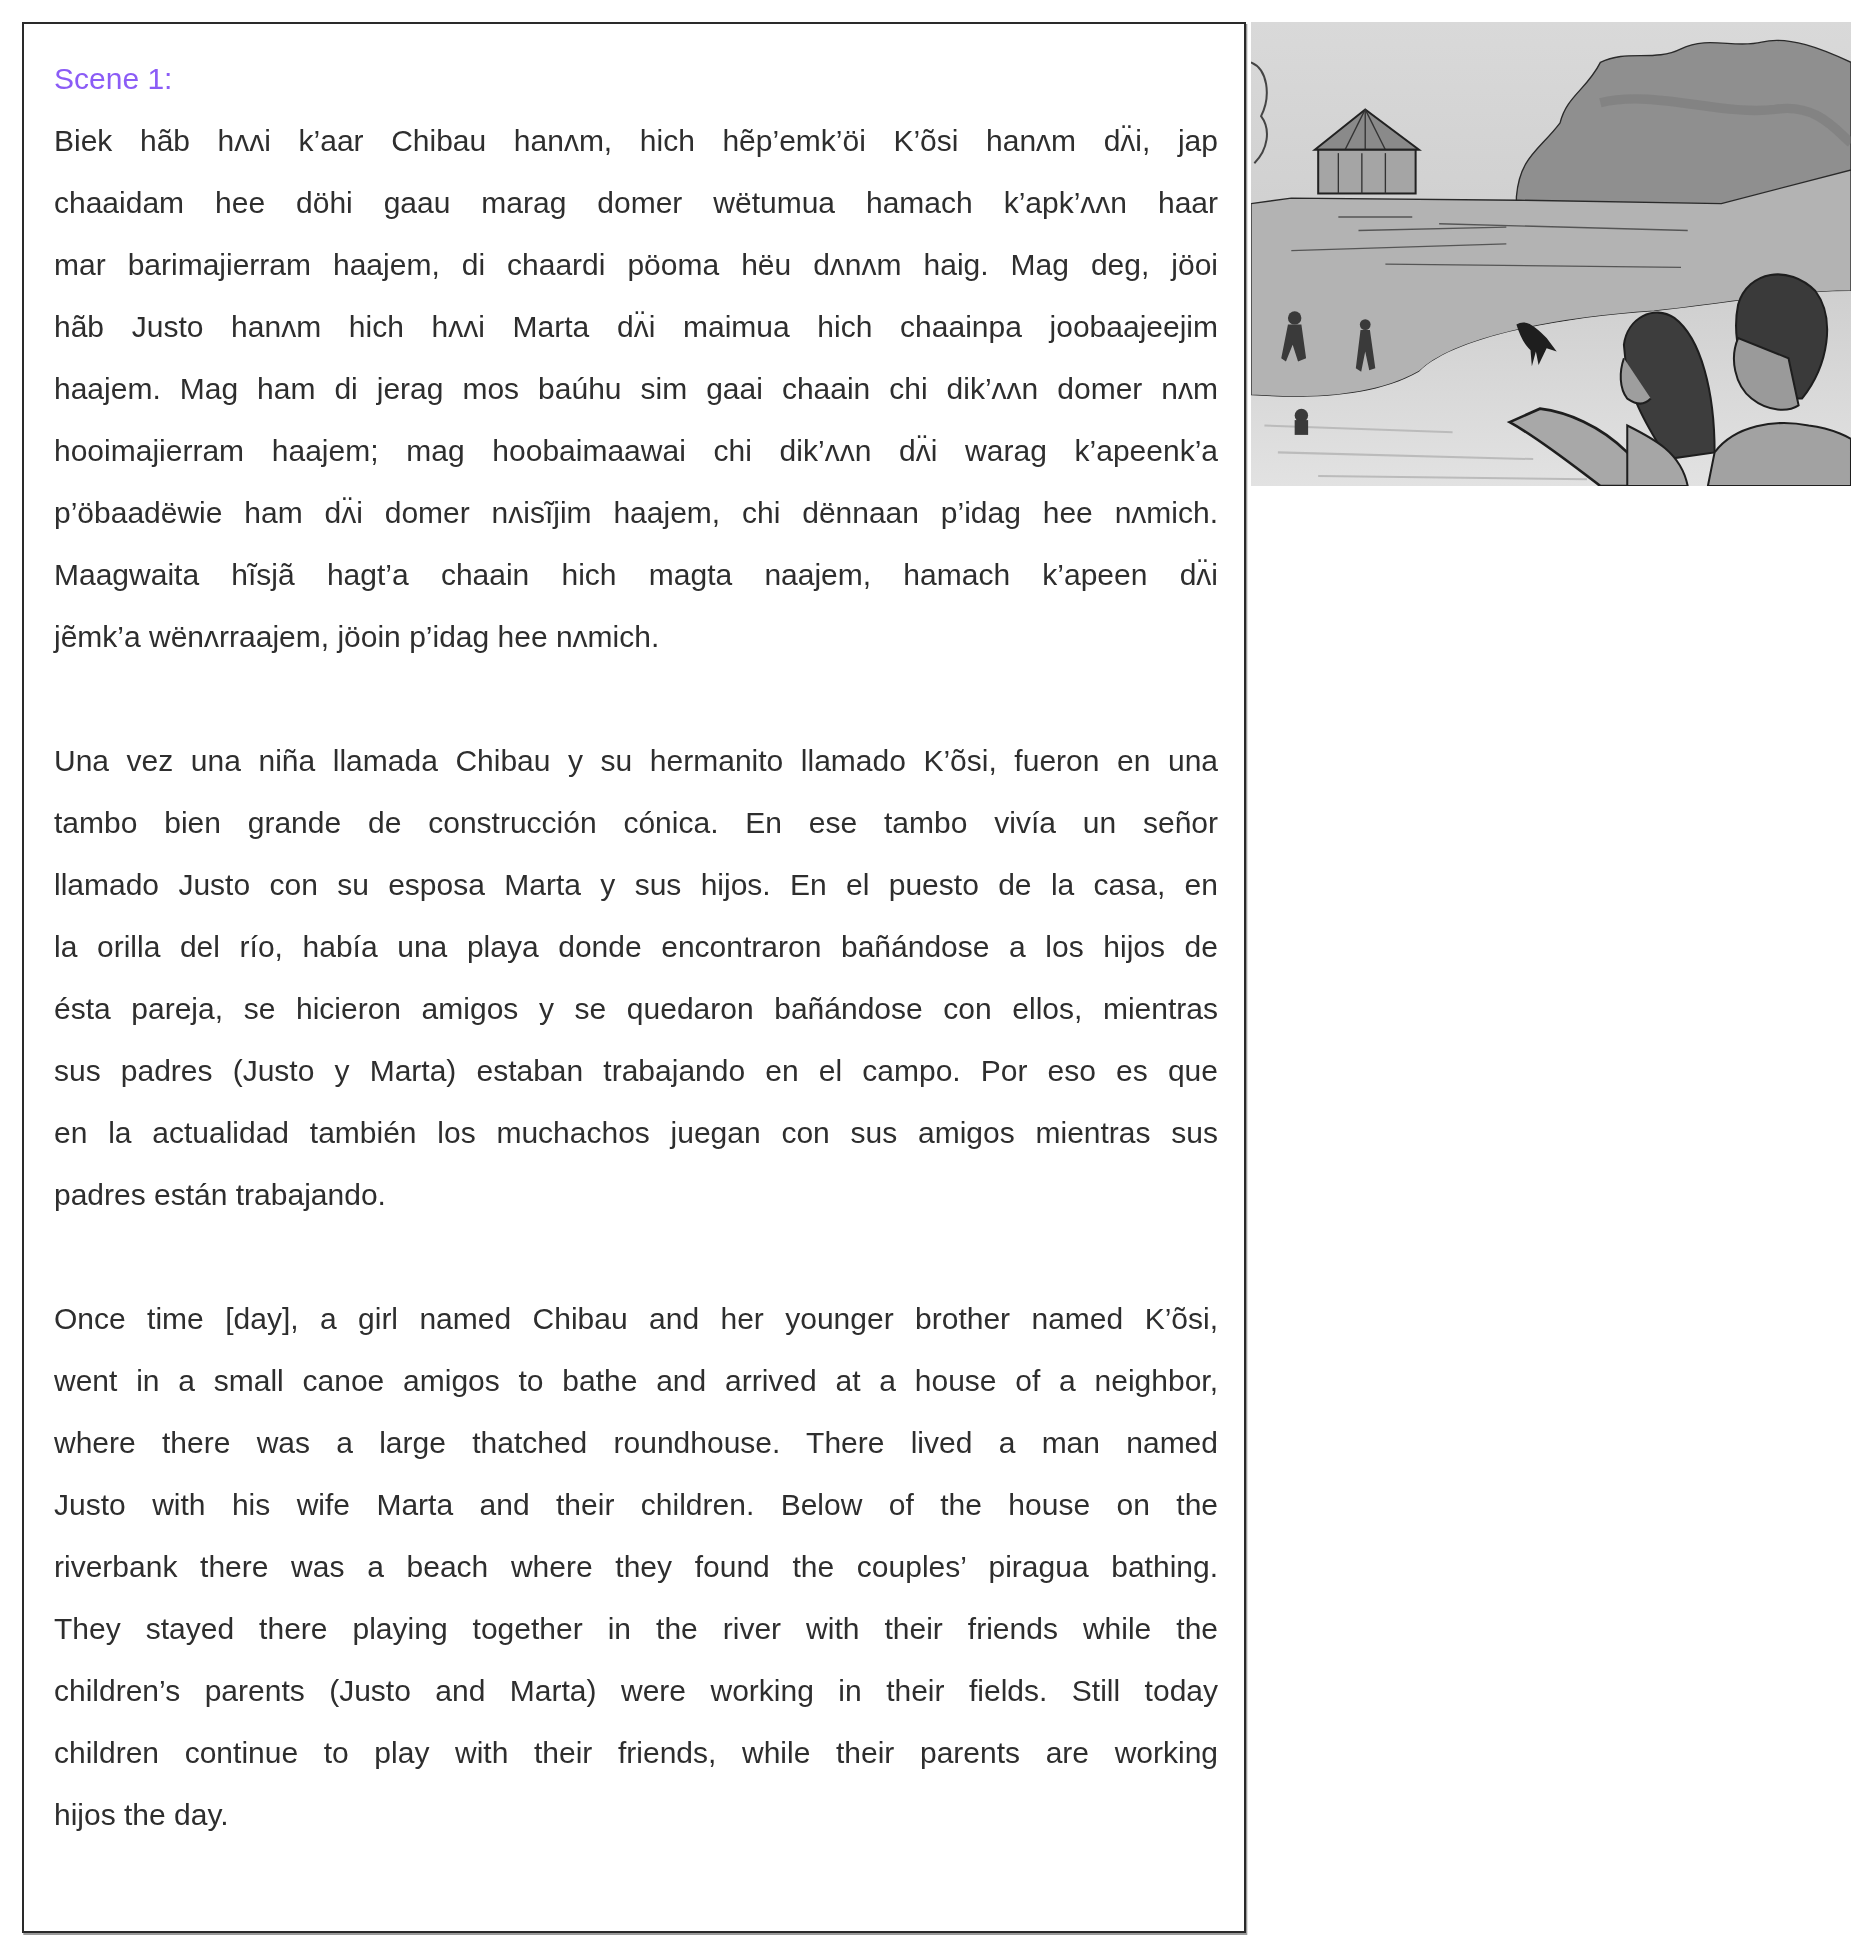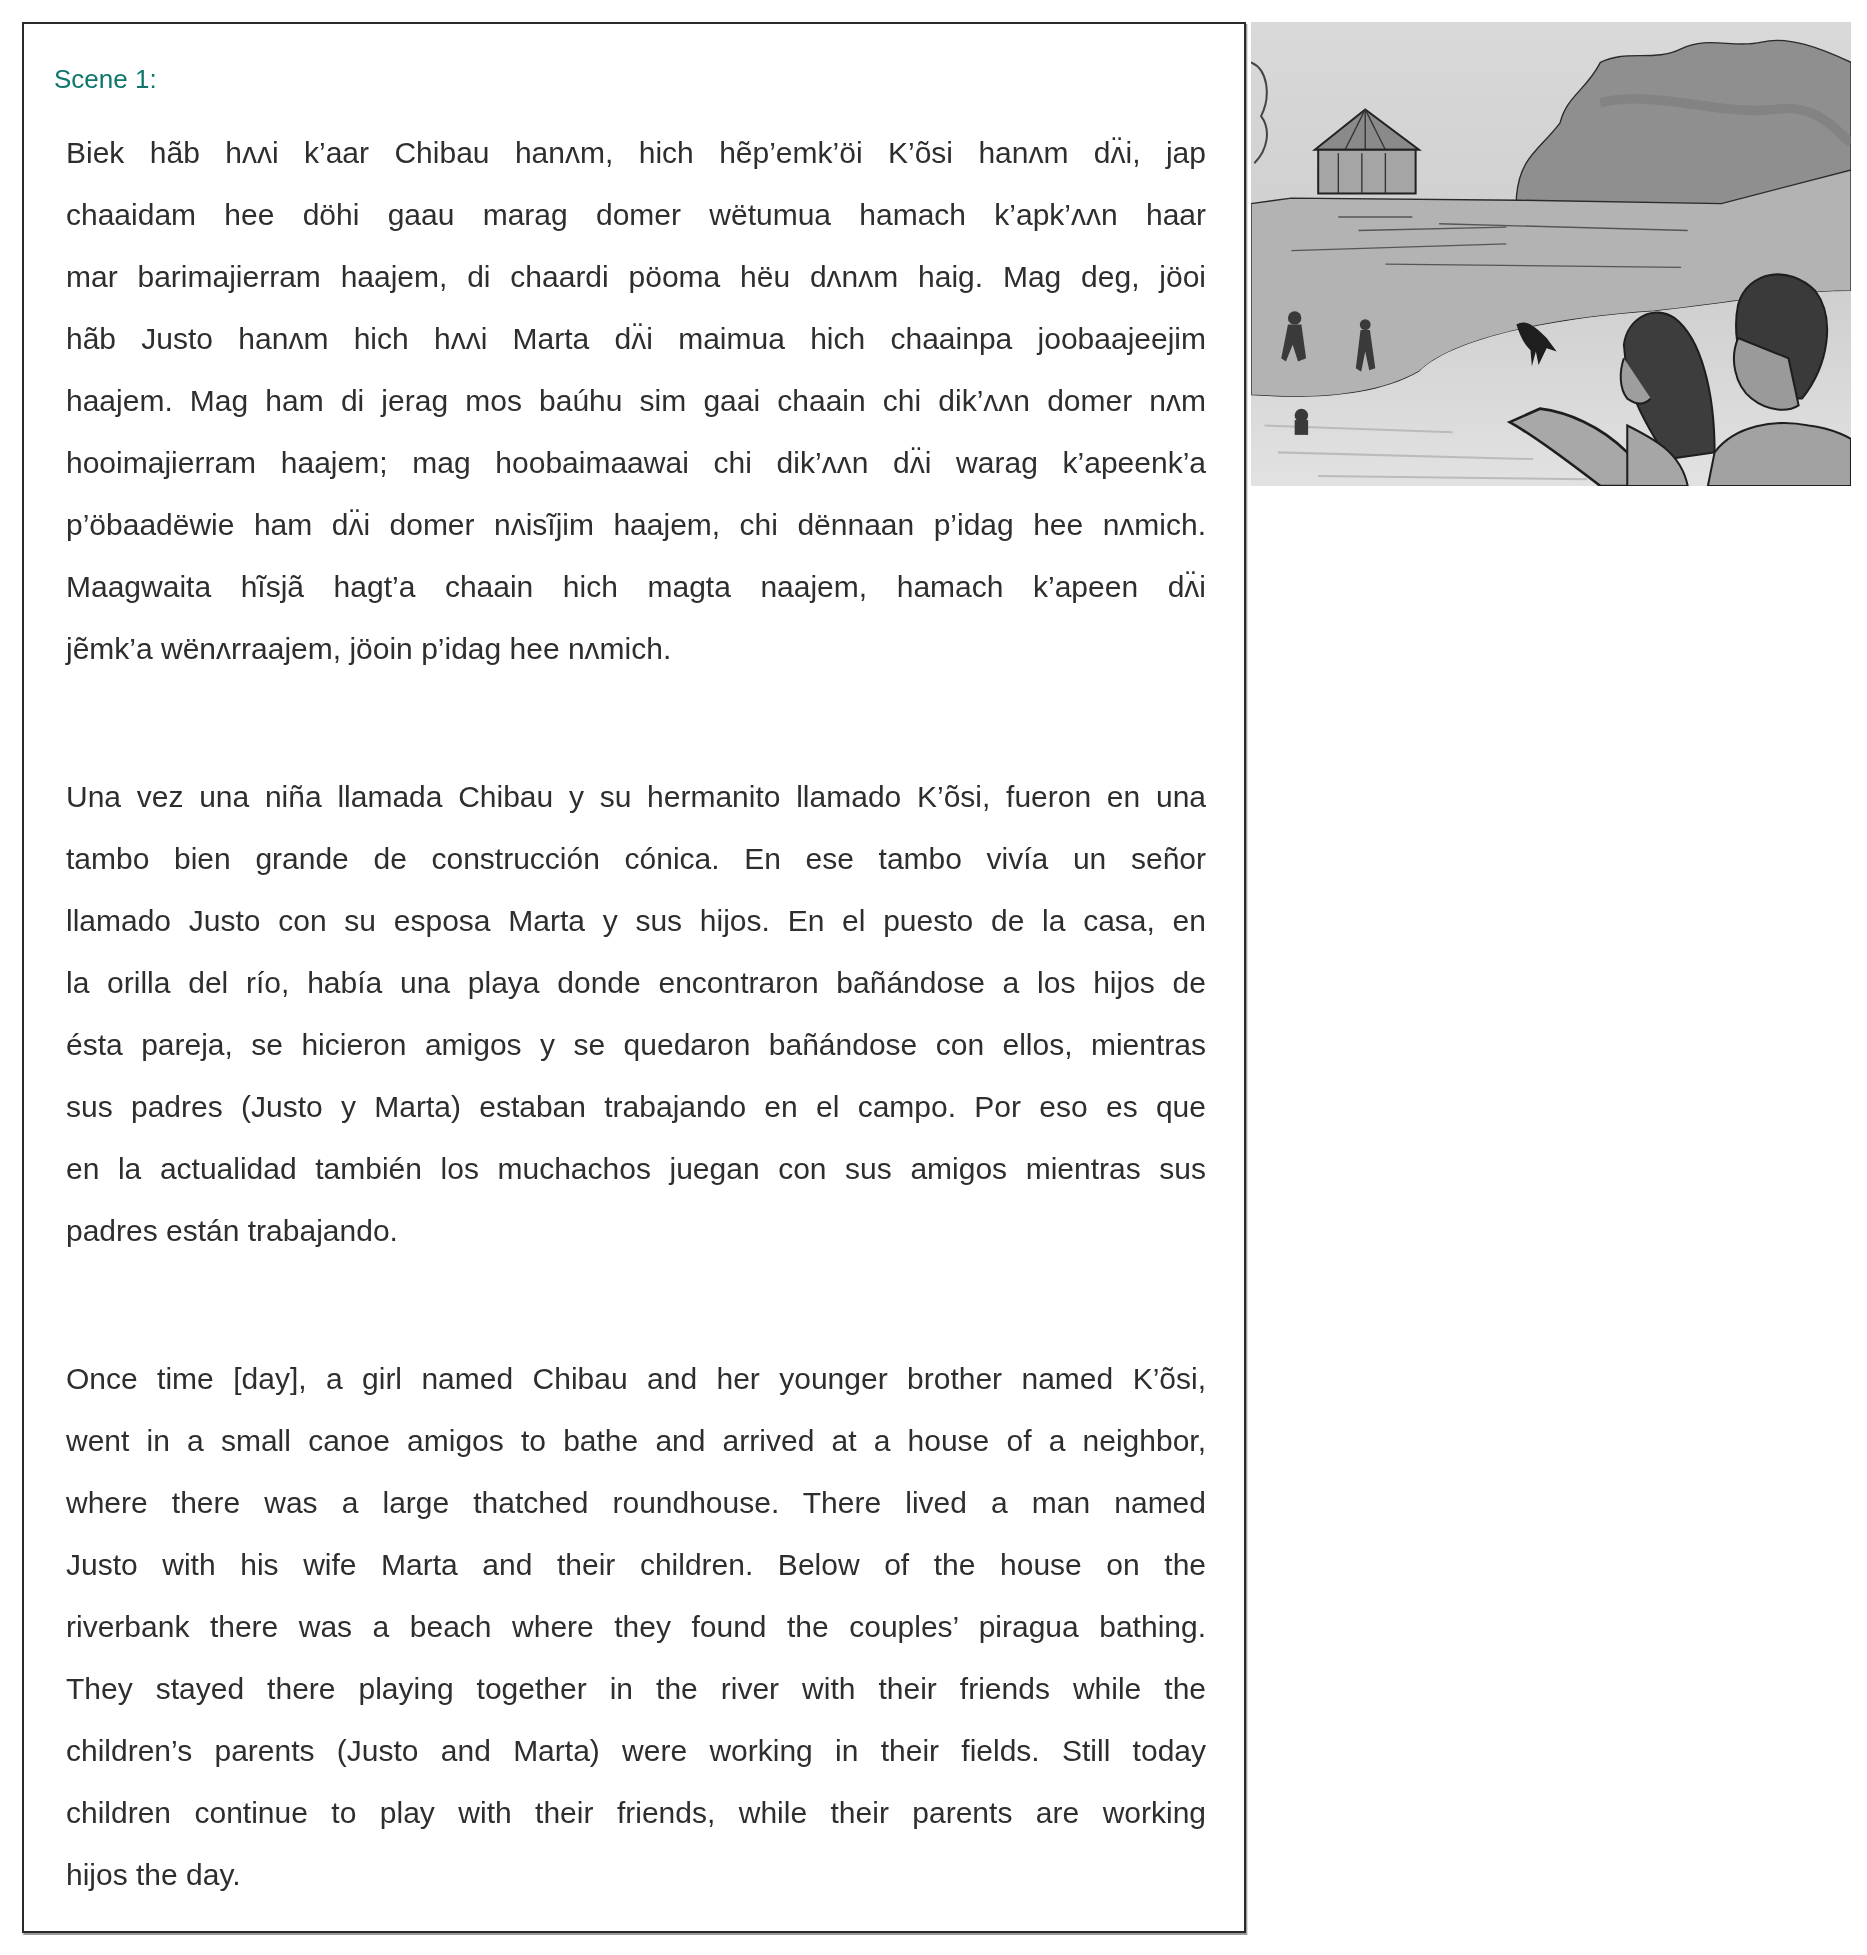--- a/index.html
+++ b/index.html
@@ -26,31 +26,31 @@
       box-sizing: border-box;
       background: #ffffff;
     }
     .text-inner {
       position: absolute;
       left: 30px;
       top: 24px;
       width: 1164px;
     }
     .scene-title {
-      font-size: 26px;
+      font-size: 30px;
       line-height: 62px;
       height: 62px;
-      color: #0f766e;
+      color: #8b5cf6;
     }
     .para {
       font-size: 30px;
       line-height: 62px;
       text-align: justify;
       color: #2e2e2e;
-      margin: 12px;
+      margin: 0;
       white-space: normal;
     }
     .para .line {
       display: block;
       text-align: justify;
       text-align-last: justify;
       white-space: nowrap;
       overflow: visible;
       height: 62px;
     }

